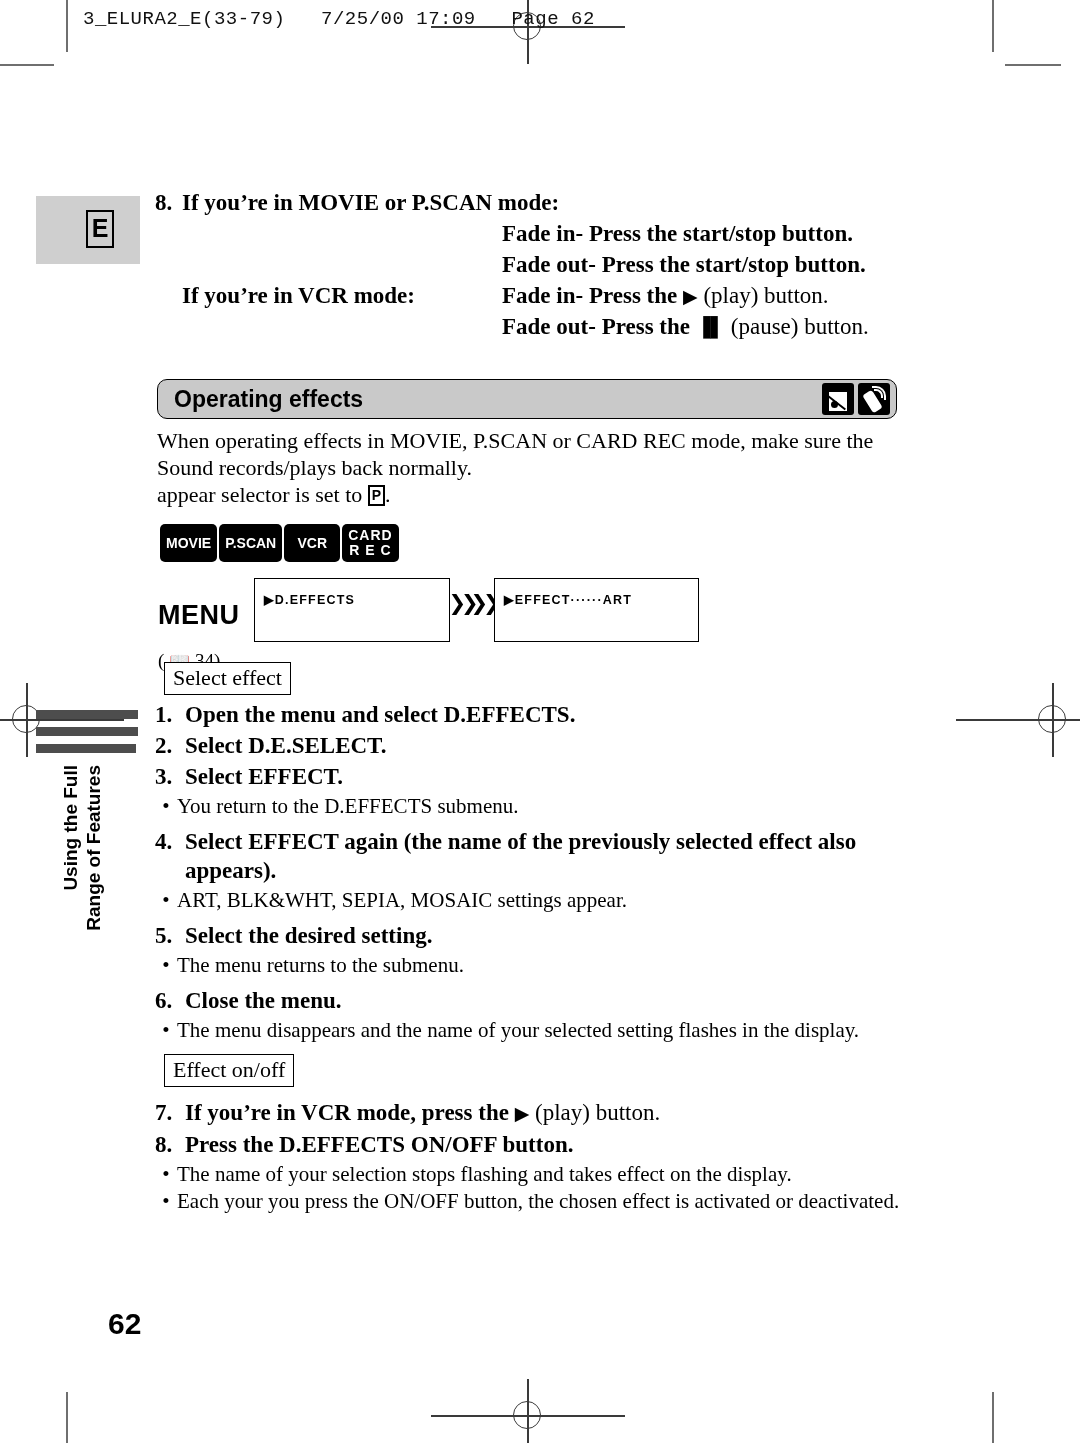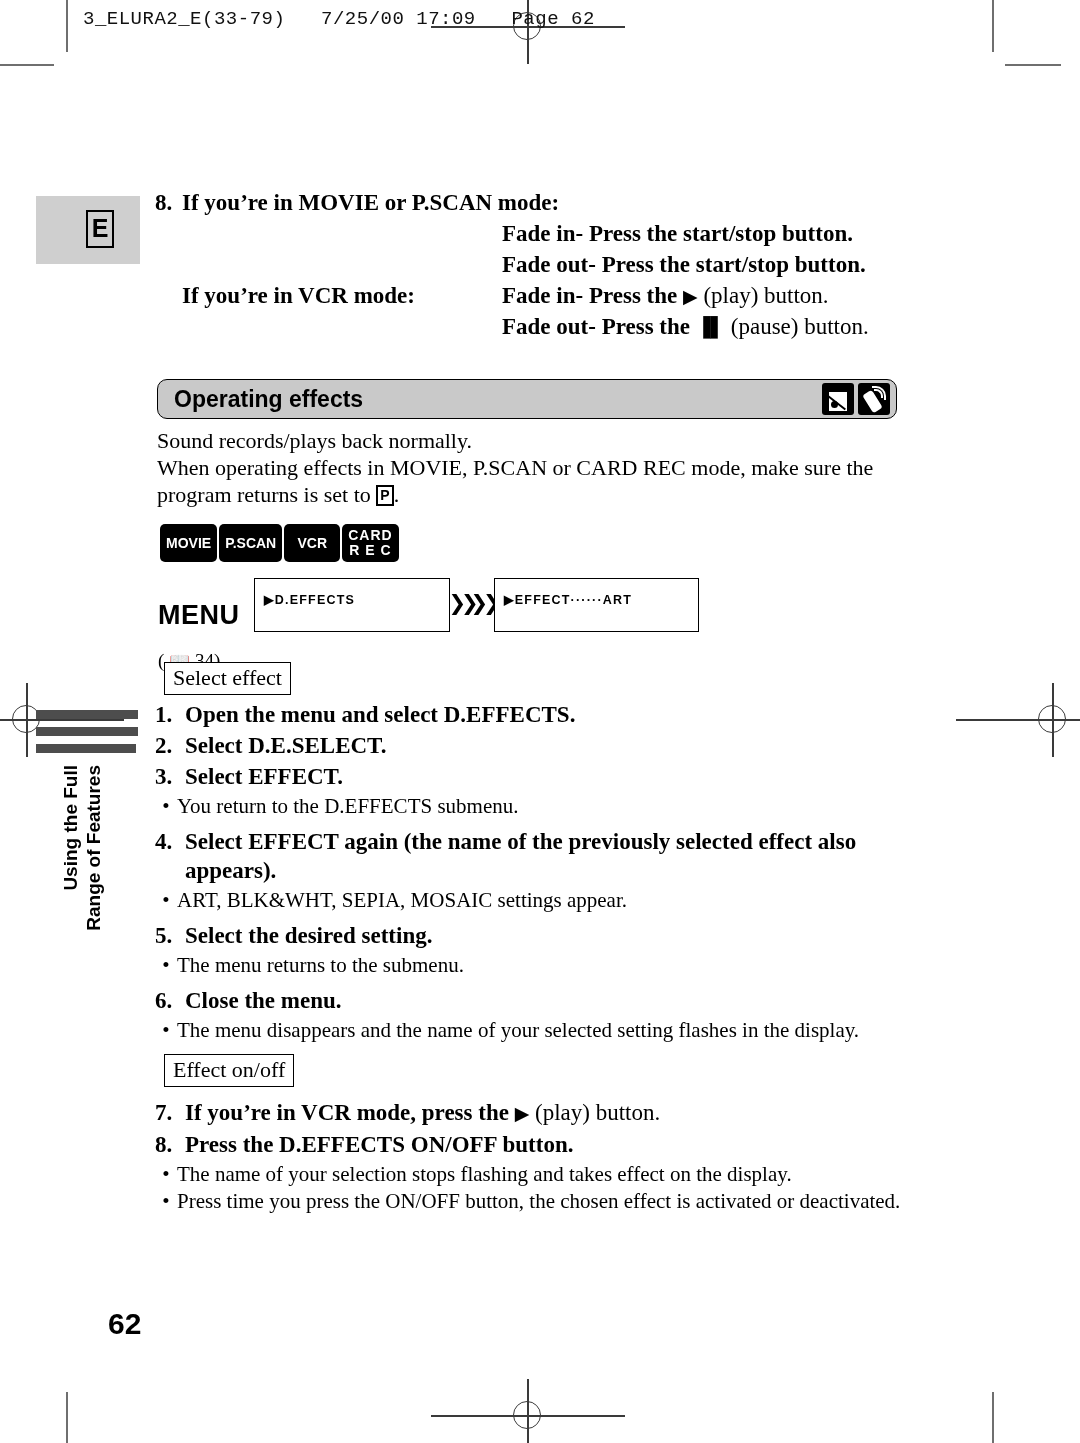--- a/index.html
+++ b/index.html
@@ -217,21 +217,21 @@
     letter-spacing: 0.5px;
     margin-top: 17px;
   }
   .menu-label .mref {
     font-size: 19px;
     margin-top: 19px;
     white-space: nowrap;
   }
   .book-glyph { font-family: "DejaVu Sans", sans-serif; font-size: 17px; }
   .menu-box {
-    width: 196px; height: 54px;
+    width: 196px; height: 64px;
     border: 1.5px solid #000;
     box-sizing: border-box;
     position: relative;
     background: #fff;
   }
   .menu-box .mtxt {
     position: absolute;
     left: 9px; top: 13px;
     font-family: "Liberation Sans", sans-serif;
     font-weight: bold;
@@ -399,24 +399,24 @@
     </div>
     <div class="sq-icon ic-remote">
       <div class="body"></div>
         <div class="wave"></div>
         <div class="wave2"></div>
     </div>
   </div>
 </div>
 
 <div class="intro">
+  <div>When operating effects in MOVIE, P.SCAN or CARD REC mode, make sure the</div>
   <div>Sound records/plays back normally.</div>
-  <div>When operating effects in MOVIE, P.SCAN or CARD REC mode, make sure the</div>
   <div>
-    <span>program returns is set to</span>
+    <span>appear selector is set to</span>
     <span class="p-box">P</span><span>.</span>
   </div>
 </div>
 
 <div class="modes">
   <div class="chip">
     <span>MOVIE</span>
   </div>
   <div class="chip">
     <span>P.SCAN</span>
@@ -527,18 +527,18 @@
     <div class="n">8.</div>
     <div class="t">Press the D.EFFECTS ON/OFF button.</div>
   </div>
   <div class="bullets">
     <div class="b">
       <div class="dot">•</div>
       <div class="bt">The name of your selection stops flashing and takes effect on the display.</div>
     </div>
     <div class="b">
       <div class="dot">•</div>
-      <div class="bt">Press time you press the ON/OFF button, the chosen effect is activated or deactivated.</div>
+      <div class="bt">Each your you press the ON/OFF button, the chosen effect is activated or deactivated.</div>
     </div>
   </div>
 </div>
 
 <div class="pageno">62</div>
 
 </body></html>

